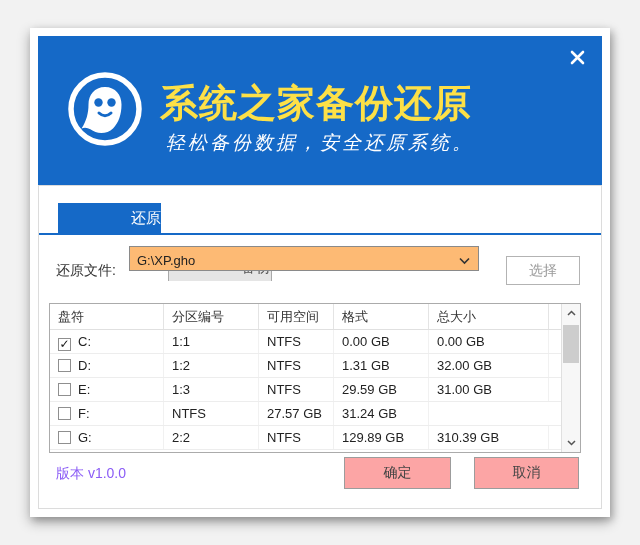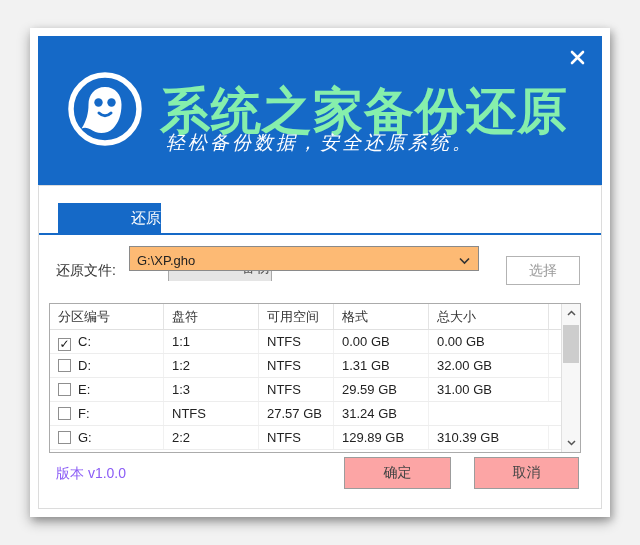--- a/index.html
+++ b/index.html
@@ -10,21 +10,21 @@
   .window{position:absolute;left:30px;top:28px;width:580px;height:489px;background:#fff;
     box-shadow:0 5px 12px rgba(0,0,0,.32), 3px 3px 7px rgba(0,0,0,.18);}
 
   
   .header{position:absolute;left:8px;top:8px;width:564px;height:149px;background:var(--accent);}
   .close-btn{position:absolute;top:8px;right:12px;width:26px;height:26px;border:none;background:transparent;
     padding:0;cursor:pointer;display:flex;align-items:center;justify-content:center;}
   .logo{position:absolute;left:28px;top:34px;width:78px;height:78px;}
   .eye{fill:var(--accent);}
   .smile{stroke:var(--accent);}
-  .app-title{position:absolute;left:122px;top:42px;font-size:50px;font-weight:bold;color:#86efac;
+  .app-title{position:absolute;left:122px;top:42px;font-size:38px;font-weight:bold;color:#fde047;
     letter-spacing:1px;white-space:nowrap;}
   .app-subtitle{position:absolute;left:128px;top:94px;font-size:19px;color:#fff;font-style:italic;
     letter-spacing:3px;white-space:nowrap;}
 
   
   .content{position:absolute;left:8px;top:157px;width:564px;height:324px;background:#fff;
     border:1px solid #dcdcdc;box-sizing:border-box;}
 
   .tab{position:absolute;top:17px;height:30px;line-height:30px;text-align:right;font-size:15px;cursor:pointer;box-sizing:border-box;}
   .tab-restore{left:19px;width:103px;background:var(--accent);color:#fff;}
@@ -102,22 +102,22 @@
       <span class="combo-value">G:\XP.gho</span>
       <svg class="combo-chevron" width="11" height="8" viewBox="0 0 11 8">
         <path d="M1 1.5 L5.5 6 L10 1.5" stroke="#333" stroke-width="1.6" fill="none"></path>
       </svg>
     </div>
     <button class="choose-btn">选择</button>
 
     <div class="ptable">
       <div class="table-inner">
         <div class="thead">
+          <div class="th">盘符</div>
           <div class="th">分区编号</div>
-          <div class="th">盘符</div>
           <div class="th">可用空间</div>
           <div class="th">格式</div>
           <div class="th">总大小</div>
           <div class="th"></div>
         </div>
         <div>
   <div class="tr">
     <div class="td">
       <span class="checkbox">✓</span><span>C:</span>
     </div>

